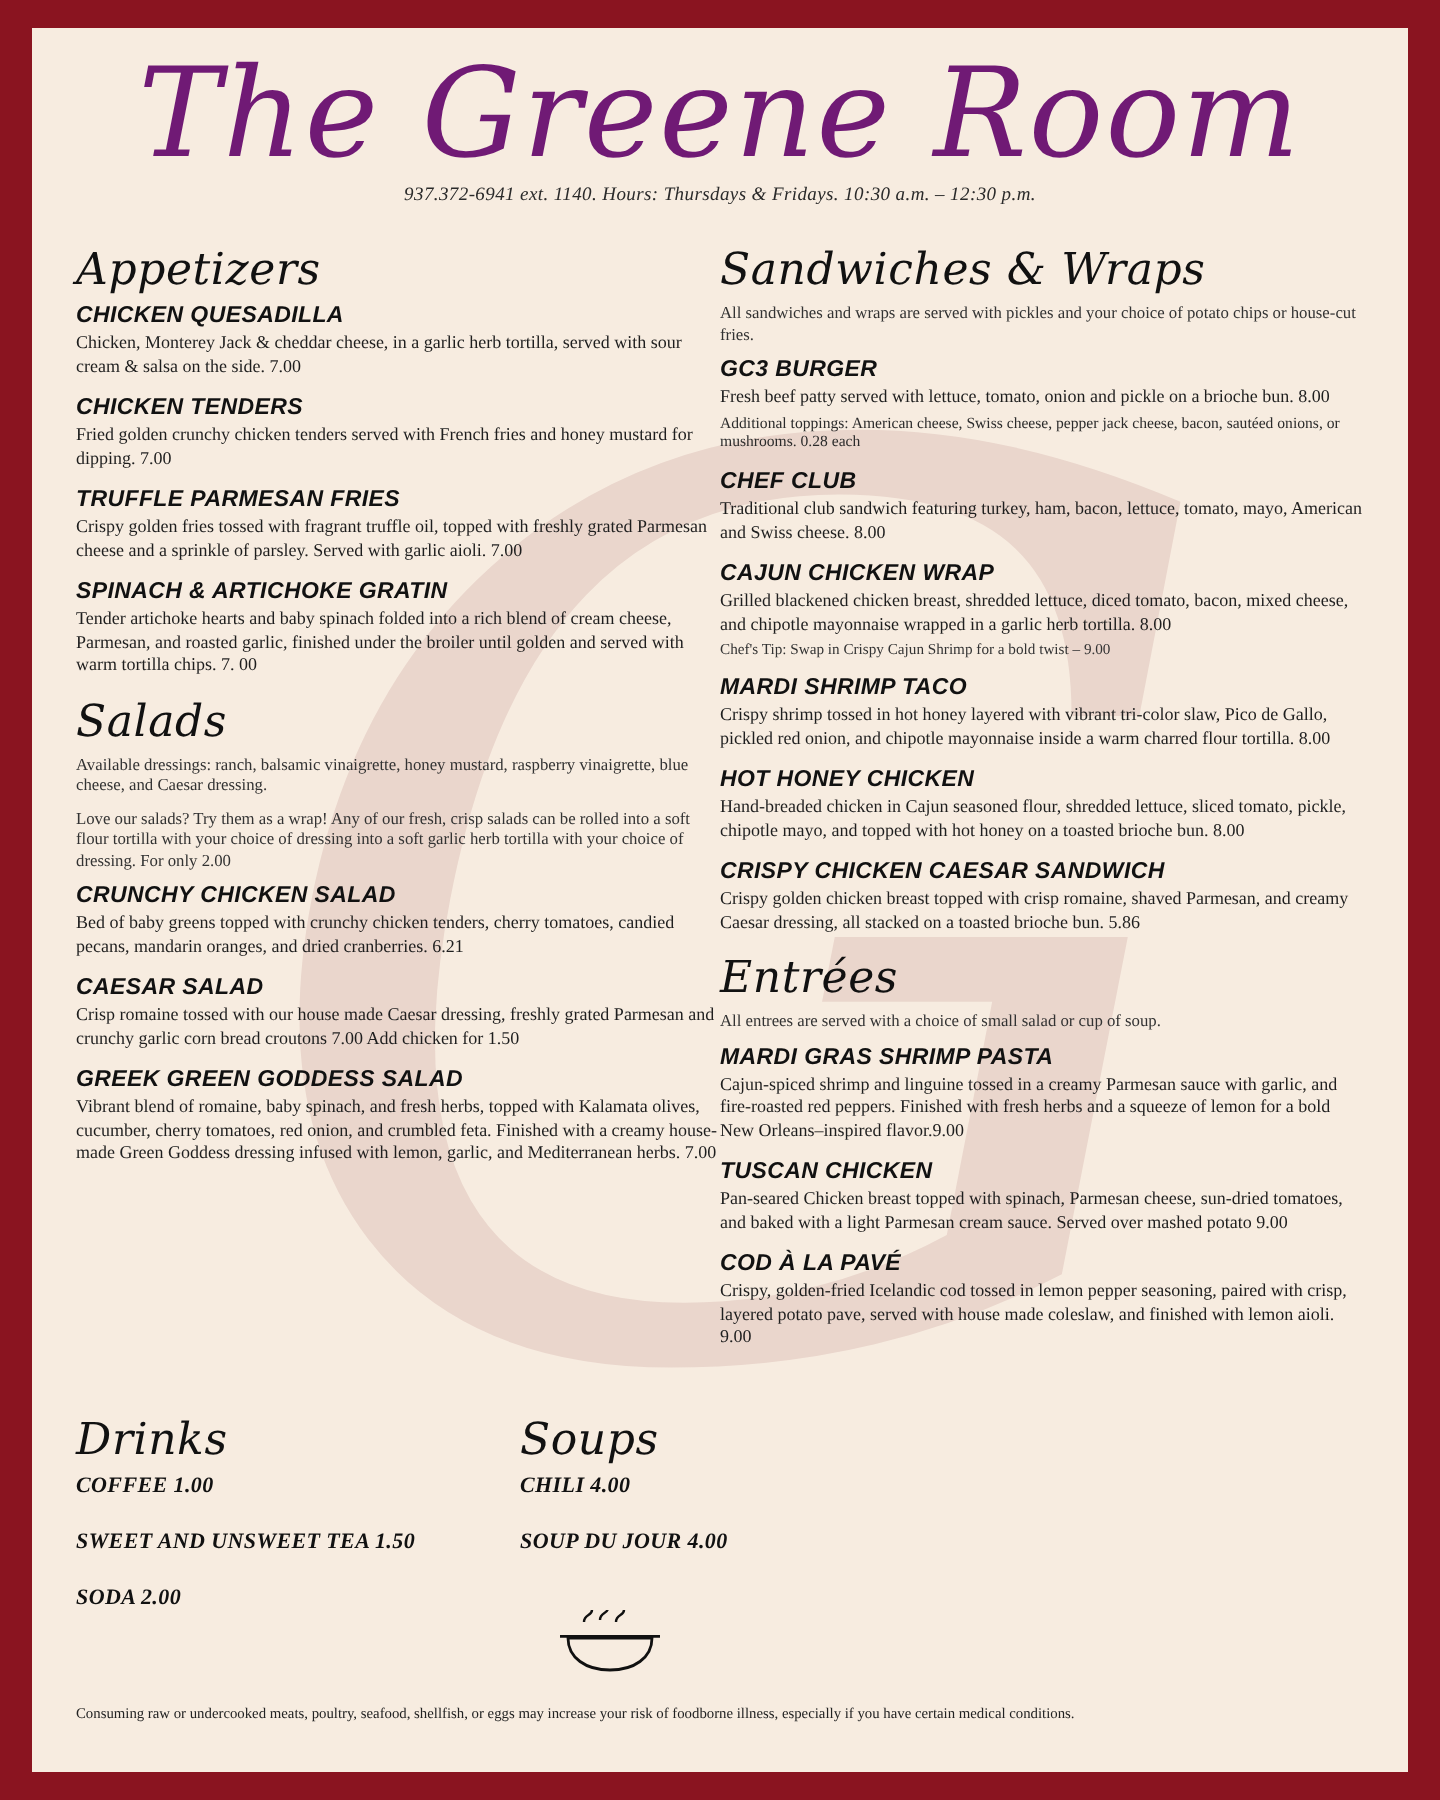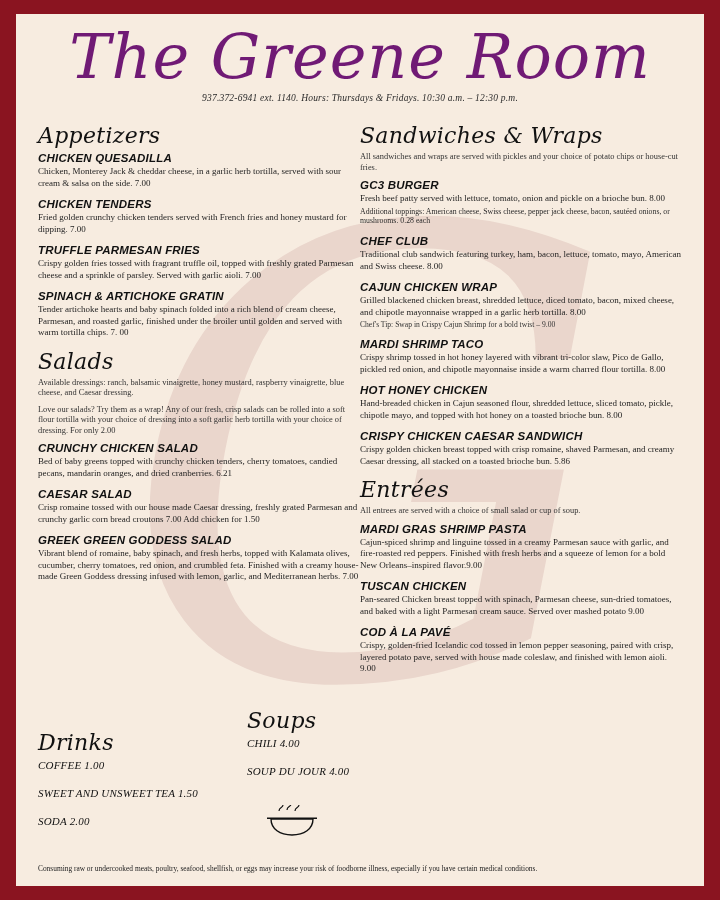--- a/index.html
+++ b/index.html
@@ -105,42 +105,41 @@
   }
   .tip{
     font-size:7.6px;
     color:#333;
     margin:2px 0 0 0;
   }
 
   
   .bottom{
     display:flex;
-    gap:19px;
+    gap:32px;
     margin-top:14px;
-    align-items:flex-end;
   }
   .bottom .blk{width:190px;}
   .simple-item{
     font-family:"Liberation Serif", serif;
     font-style:italic;
-    font-weight:normal;
+    font-weight:bold;
     font-size:11px;
     letter-spacing:.2px;
     color:#111;
     margin:0 0 16px 0;
     text-transform:uppercase;
   }
   .soup-icon{
     margin:12px 0 0 18px;
     width:54px;height:34px;
   }
   .disclaimer{
     position:absolute;
-    left:22px;right:22px;bottom:12px;
+    left:22px;right:22px;bottom:24px;
     font-size:7.4px;
     line-height:1.3;
     color:#222;
     z-index:3;
   }
 </style>
 </head>
 <body>
 
 <div class="page">

